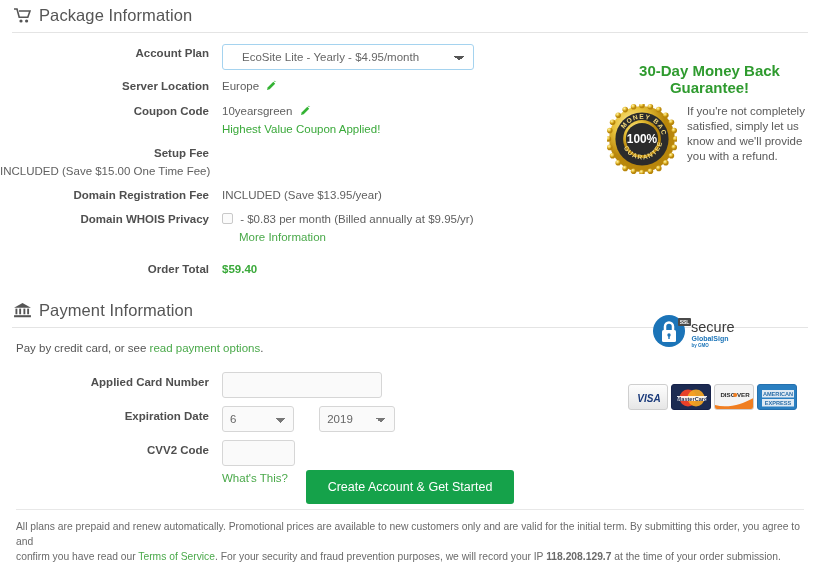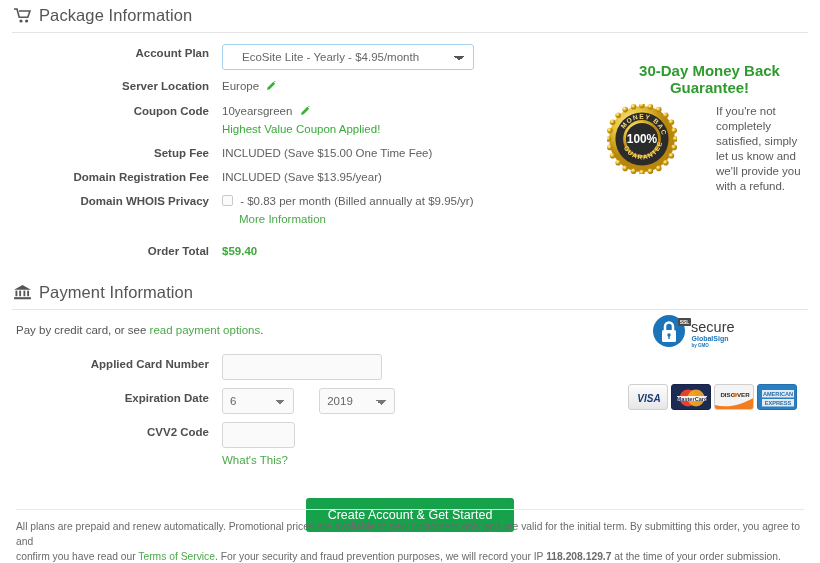--- a/index.html
+++ b/index.html
@@ -76,21 +76,21 @@
   }
 
   
   .guarantee {
     position: absolute; left: 607px; top: 62px; width: 205px;
   }
   .guarantee h4 {
     margin:0 0 8px 0; font-size: 15px; color:#2f9b2f; font-weight:bold; text-align:center;
   }
   .g-body { display:flex; gap:10px; align-items:flex-start; }
-  .g-text { font-size:11.5px; color:#5a5a5a; line-height:15px; width:118px;margin-left:29px; }
+  .g-text { font-size:11.5px; color:#5a5a5a; line-height:15px; width:118px; }
 
   
   .paytext { padding: 14px 0 0 16px; font-size: 11.5px; }
 
   .inp {
     border:1px solid #d6d6d6; background:#fafafa; border-radius:3px;
     height:26px; font-family:"Liberation Sans", sans-serif; font-size:11.5px; color:#666;
     padding-left:7px;
   }
   .inp-cc { width:160px; }
@@ -104,21 +104,21 @@
     background-size: 5px 5px, 5px 5px; background-repeat:no-repeat;
   }
   .exp-m { width:72px; }
   .exp-y { width:76px; margin-left:22px; }
 
   
   .ssl { position:absolute; left:652px; top:311px; }
   .cards { position:absolute; left:628px; top:384px; display:flex; gap:3px; }
   .card-logo { width:40px; height:26px; border-radius:3px; position:relative; overflow:hidden; }
 
-  .cta-wrap { position:absolute; left:0; top:498px; width:820px; text-align:center; }
+  .cta-wrap { position:absolute; left:0; top:470px; width:820px; text-align:center; }
   .cta {
     display:inline-block; background:#15a24a; color:#fff; border:none;
     font-family:"Liberation Sans", sans-serif; font-size:12.5px;
     padding: 10px 22px; border-radius:3px; cursor:pointer;
   }
 
   .footer { position:absolute; left:0; top:509px; width:820px; padding:0 16px; }
   .footer .fline { font-size:10.3px; color:#6a6a6a; line-height:15px; }
   .foot-div { height:1px; background:#e8e8e8; margin-bottom:9px; }
 </style>
@@ -170,21 +170,21 @@
           <svg class="icon-svg" style="display:inline-block" width="11" height="11" viewBox="0 0 12 12">
             <path d="M1 11l1-3 6-6 2 2-6 6z" fill="#34b334"></path>
             <path d="M8.4 0.8l1 1 1.8-0.4z" fill="#34b334"></path>
           </svg>
         </span>
       </div>
       <div class="green" style="margin-top:2px;">Highest Value Coupon Applied!</div>
     </div>
   </div>
 
-  <div class="frow" style="margin-top:6px;">
+  <div class="frow" style="margin-top:6px;flex-direction:column;">
     <div class="flabel">Setup Fee</div>
     <div class="fval">INCLUDED (Save $15.00 One Time Fee)</div>
   </div>
 
   <div class="frow">
     <div class="flabel">Domain Registration Fee</div>
     <div class="fval">INCLUDED (Save $13.95/year)</div>
   </div>
 
   <div class="frow">

